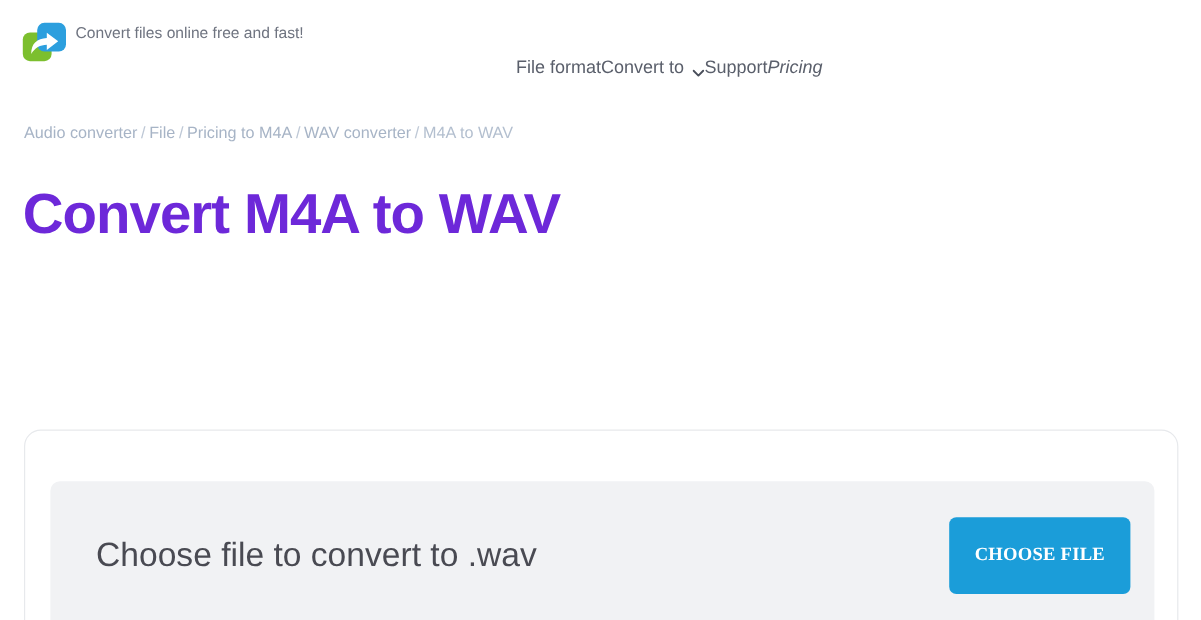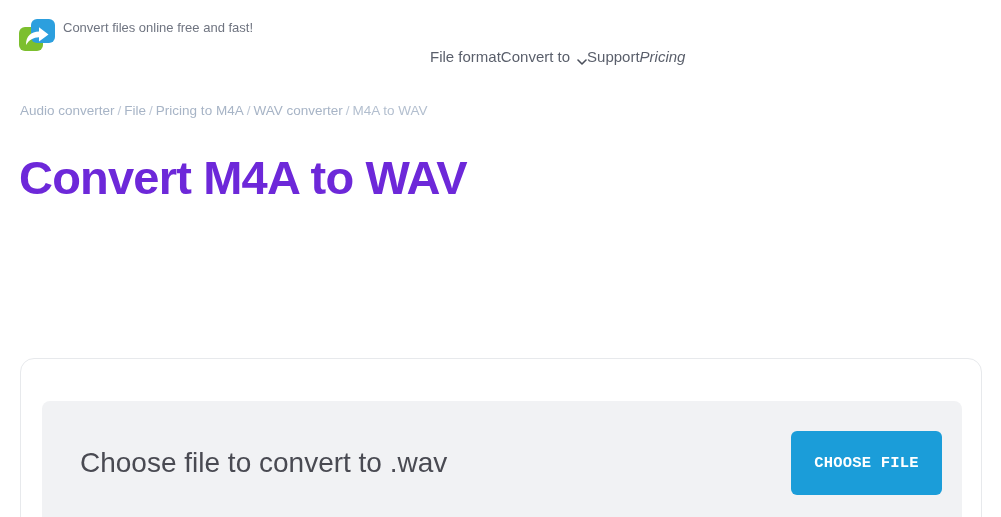--- a/index.html
+++ b/index.html
@@ -185,21 +185,21 @@
     color: #494a52;
     line-height: 34px;
     white-space: nowrap;
   }
 
   .choose-file-btn {
     background: #1b9dd9;
     color: #ffffff;
     border: none;
     border-radius: 6px;
-    font-family: Liberation Mono, monospace;
+    font-family: Liberation Serif, serif;
     font-size: 15.5px;
     font-weight: bold;
     letter-spacing: 0.2px;
     width: 151px;
     height: 64px;
     cursor: pointer;
     display: flex;
     align-items: center;
     justify-content: center;
     white-space: nowrap;

